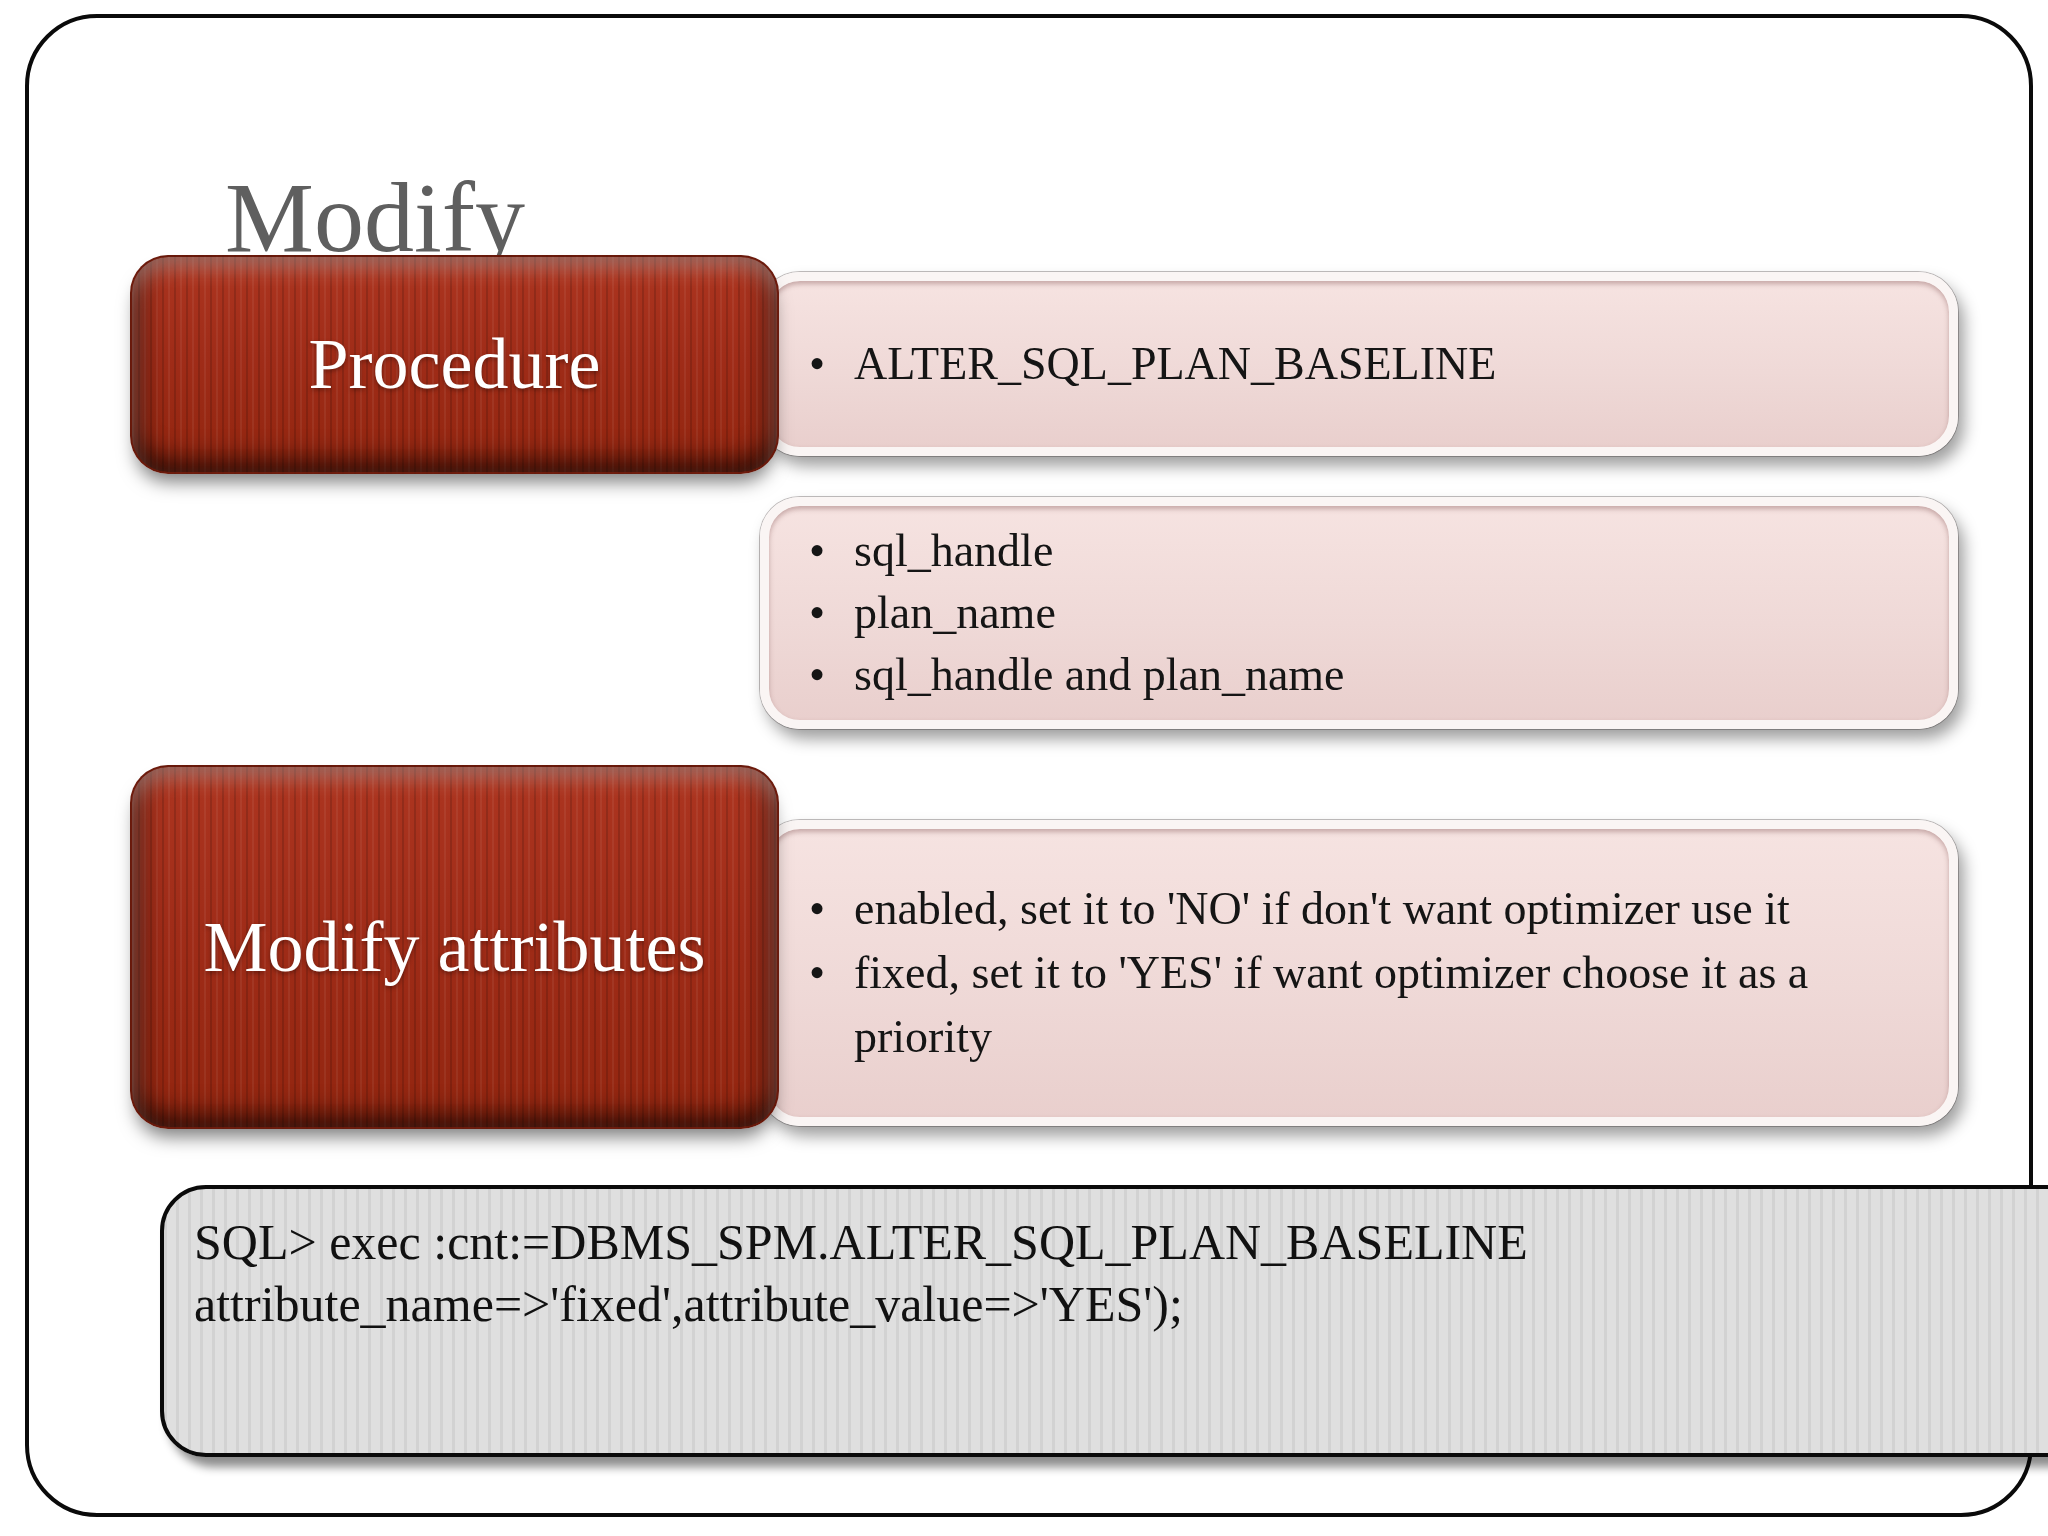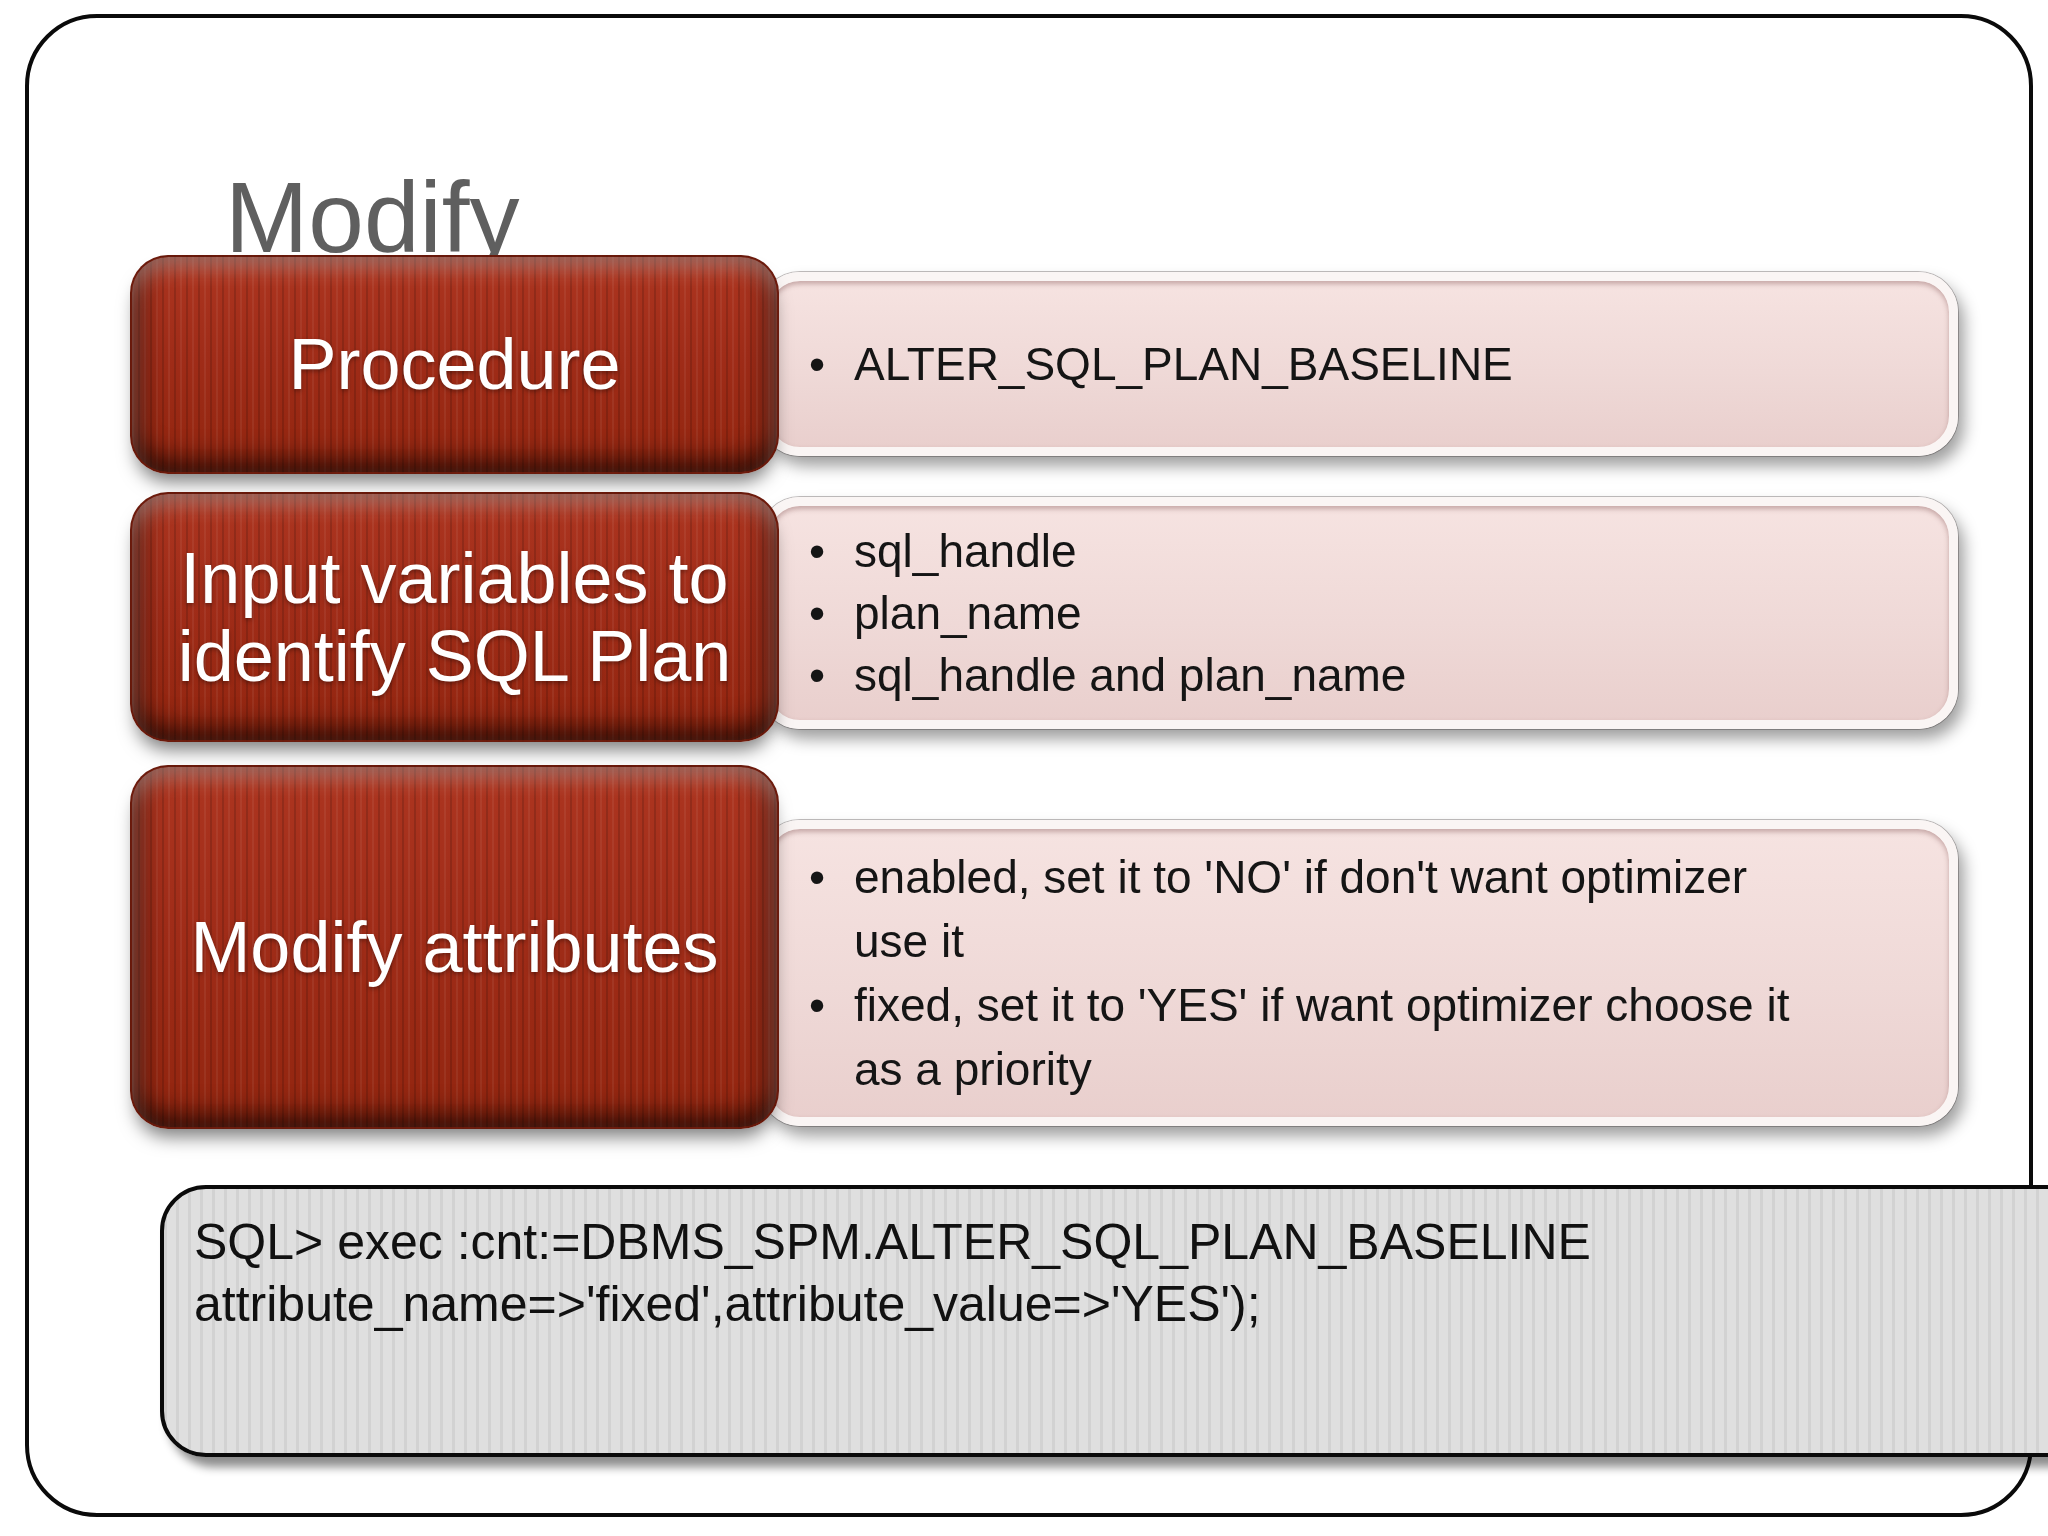--- a/index.html
+++ b/index.html
@@ -1,18 +1,18 @@
 <!DOCTYPE html>
 <html><head>
 <meta charset="utf-8">
 <style>
   html,body{margin:0;padding:0;background:#fff;}
   .screen{
     position:relative;width:2048px;height:1536px;background:#fff;overflow:hidden;
-    font-family:Liberation Sans, sans-serif;
+    font-family:Liberation Serif, serif;
   }
   .frame{
     position:absolute;left:25px;top:14px;right:15px;bottom:19px;
     border:4px solid #0a0a0a;border-radius:72px;z-index:0;
   }
   .title{
     position:absolute;left:225px;top:160px;margin:0;z-index:1;
     font-size:100px;font-weight:400;color:#5f5f5f;letter-spacing:0px;
   }
   
@@ -96,23 +96,20 @@
       <li>
         <span class="b">•</span>
         <span class="t">plan_name</span>
       </li>
       <li>
         <span class="b">•</span>
         <span class="t">sql_handle and plan_name</span>
       </li>
     </ul>
   </div>
-  <div class="red r2">
-    <span class="label">Input variables to identify SQL Plan</span>
-  </div>
 
   <div class="pink p3">
     <ul class="bullets">
       <li>
         <span class="b">•</span>
         <span class="t">enabled, set it to 'NO' if don't want optimizer use it</span>
       </li>
       <li>
         <span class="b">•</span>
         <span class="t">fixed, set it to 'YES' if want optimizer choose it as a priority</span>

